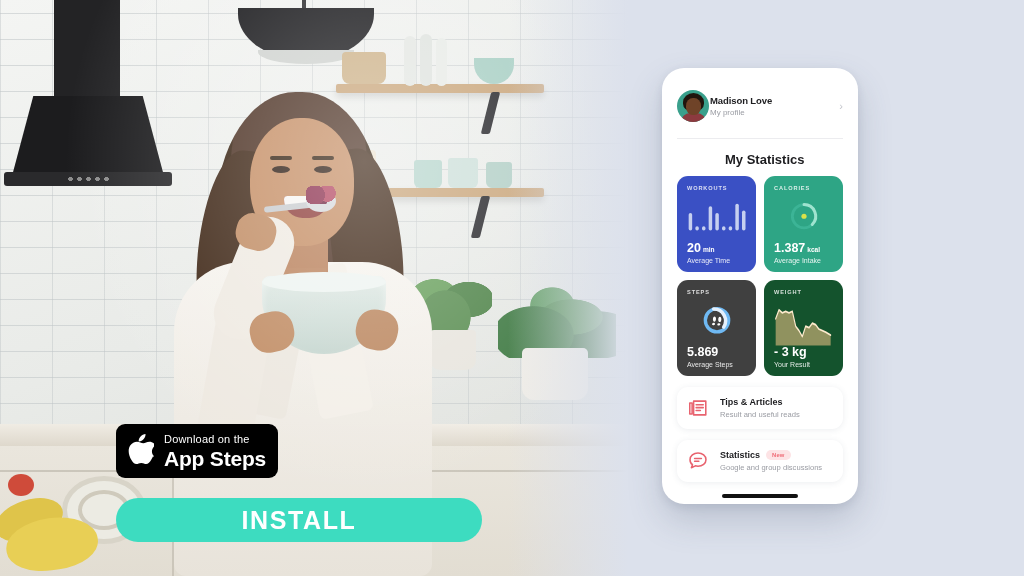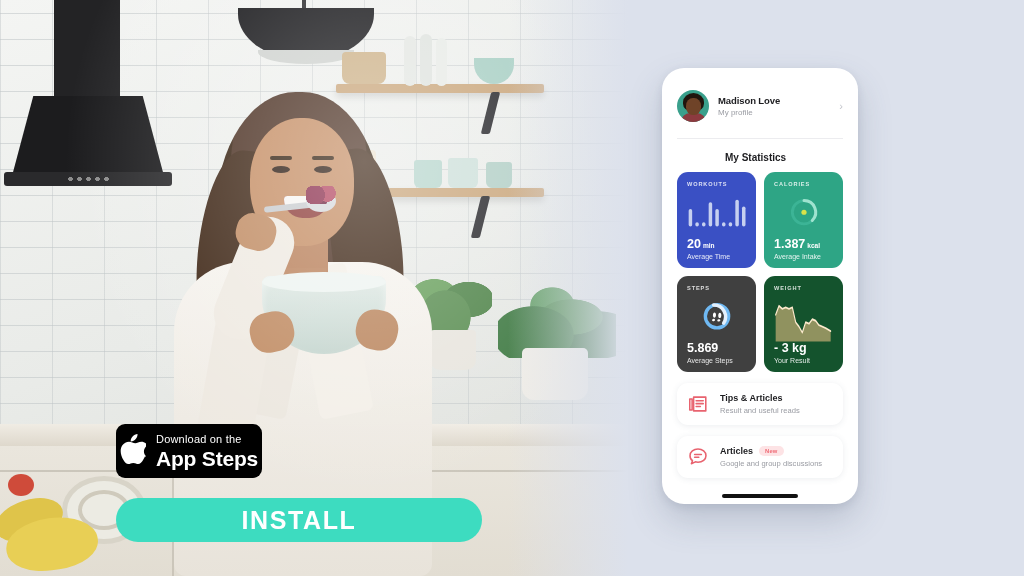--- a/index.html
+++ b/index.html
@@ -204,21 +204,21 @@
   
   #photo .fade {
     position:absolute; right:0; top:0; width:120px; height:576px;
     background: linear-gradient(90deg, rgba(220,225,236,0) 0%, rgba(220,225,236,1) 100%);
   }
 
   
   .badges { position:absolute; left:116px; top:424px; display:flex; gap:14px; }
   .badge {
     height:54px; background:#000; border-radius:9px;
-    display:flex; align-items:center; padding:0 4px; gap:10px;
+    display:flex; align-items:center; padding:0 12px; gap:10px;
     cursor:pointer;
   }
   .badge-text { display:flex; flex-direction:column; line-height:1; color:#fff; }
   .badge-top { font-size:11px; letter-spacing:.2px; margin-bottom:3px; }
   .badge-top.caps { font-size:10.5px; letter-spacing:1.1px; }
   .badge-main { font-size:21px; font-weight:700; letter-spacing:-.2px; }
 
   
   #install-btn {
     position:absolute; left:116px; top:498px; width:366px; height:44px;
@@ -229,36 +229,36 @@
   }
 
   
   #phone {
     position:absolute; left:662px; top:68px; width:196px; height:436px;
     background:#fff; border-radius:22px; overflow:hidden;
     box-shadow: 0 16px 34px rgba(70,84,110,.22), 0 3px 8px rgba(70,84,110,.12);
   }
   .phone-inner { padding: 22px 15px 0 15px; }
 
-  .profile-row { display:flex; align-items:center; gap:9px; padding-bottom:16px; }
+  .profile-row { display:flex; align-items:center; gap:1px; padding-bottom:16px; }
   .avatar {
     width:32px; height:32px; border-radius:50%; flex:0 0 32px;
     background:#3aa08c; overflow:hidden; position:relative;
   }
   .avatar .av-hair { position:absolute; left:6px; top:3px; width:21px; height:18px; background:#20150e; border-radius:50% 50% 40% 40%; }
   .avatar .av-face { position:absolute; left:9px; top:8px; width:15px; height:17px; background:#6f4328; border-radius:46%; }
   .avatar .av-body { position:absolute; left:4px; top:23px; width:25px; height:12px; background:#8c3a3f; border-radius:9px 9px 0 0; }
   .profile-text { flex:1; min-width:0; }
   .profile-name { font-size:9.5px; font-weight:700; color:#1d1d20; letter-spacing:-.1px; }
   .profile-sub { font-size:8px; color:#9a9ca3; margin-top:2px; }
   .chevron { color:#c3c5cb; font-size:11px; line-height:1; }
 
   .divider { height:1px; background:#ececef; margin:0 0 13px 0; }
 
-  .section-title { font-size:10px; font-weight:700; color:#1d1d20; margin-bottom:9px;padding-left:48px; }
+  .section-title { font-size:13px; font-weight:700; color:#1d1d20; margin-bottom:9px;padding-left:48px; }
 
   .stats-grid { display:grid; grid-template-columns:1fr 1fr; gap:8px; }
   .stat-card {
     height:96px; border-radius:11px; padding:9px 9px 8px 10px;
     display:flex; flex-direction:column; position:relative; overflow:hidden;
     color:#fff; cursor:pointer;
   }
   .stat-label { font-size:5.6px; font-weight:700; letter-spacing:.9px; opacity:.82; }
   .stat-vis { flex:1; position:relative; }
   .stat-value { font-size:12.5px; font-weight:700; line-height:1; }
@@ -493,21 +493,21 @@
 
     <div class="list-card">
       <span class="list-icon">
         <svg width="22" height="22" viewBox="0 0 24 24" fill="none" stroke="#e8636f" stroke-width="1.7" stroke-linecap="round" stroke-linejoin="round" aria-hidden="true">
           <path d="M12 3.3c4.8 0 8.7 3.2 8.7 7.2s-3.9 7.2-8.7 7.2c-1 0-2-.1-2.9-.4l-4.3 2 1.2-3.3C4 14.7 3.3 12.9 3.3 10.5c0-4 3.9-7.2 8.7-7.2z"></path>
           <path d="M8.3 9.2h7.4M8.3 12.2h4.6"></path>
         </svg>
       </span>
       <div>
         <div class="list-title-row">
-          <span class="list-title">Articles</span>
+          <span class="list-title">Statistics</span>
           <span class="badge-new">New</span>
         </div>
         <div class="list-sub">Google and group discussions</div>
       </div>
     </div>
 
   </div>
   <div id="home-indicator"></div>
 </div>
 

